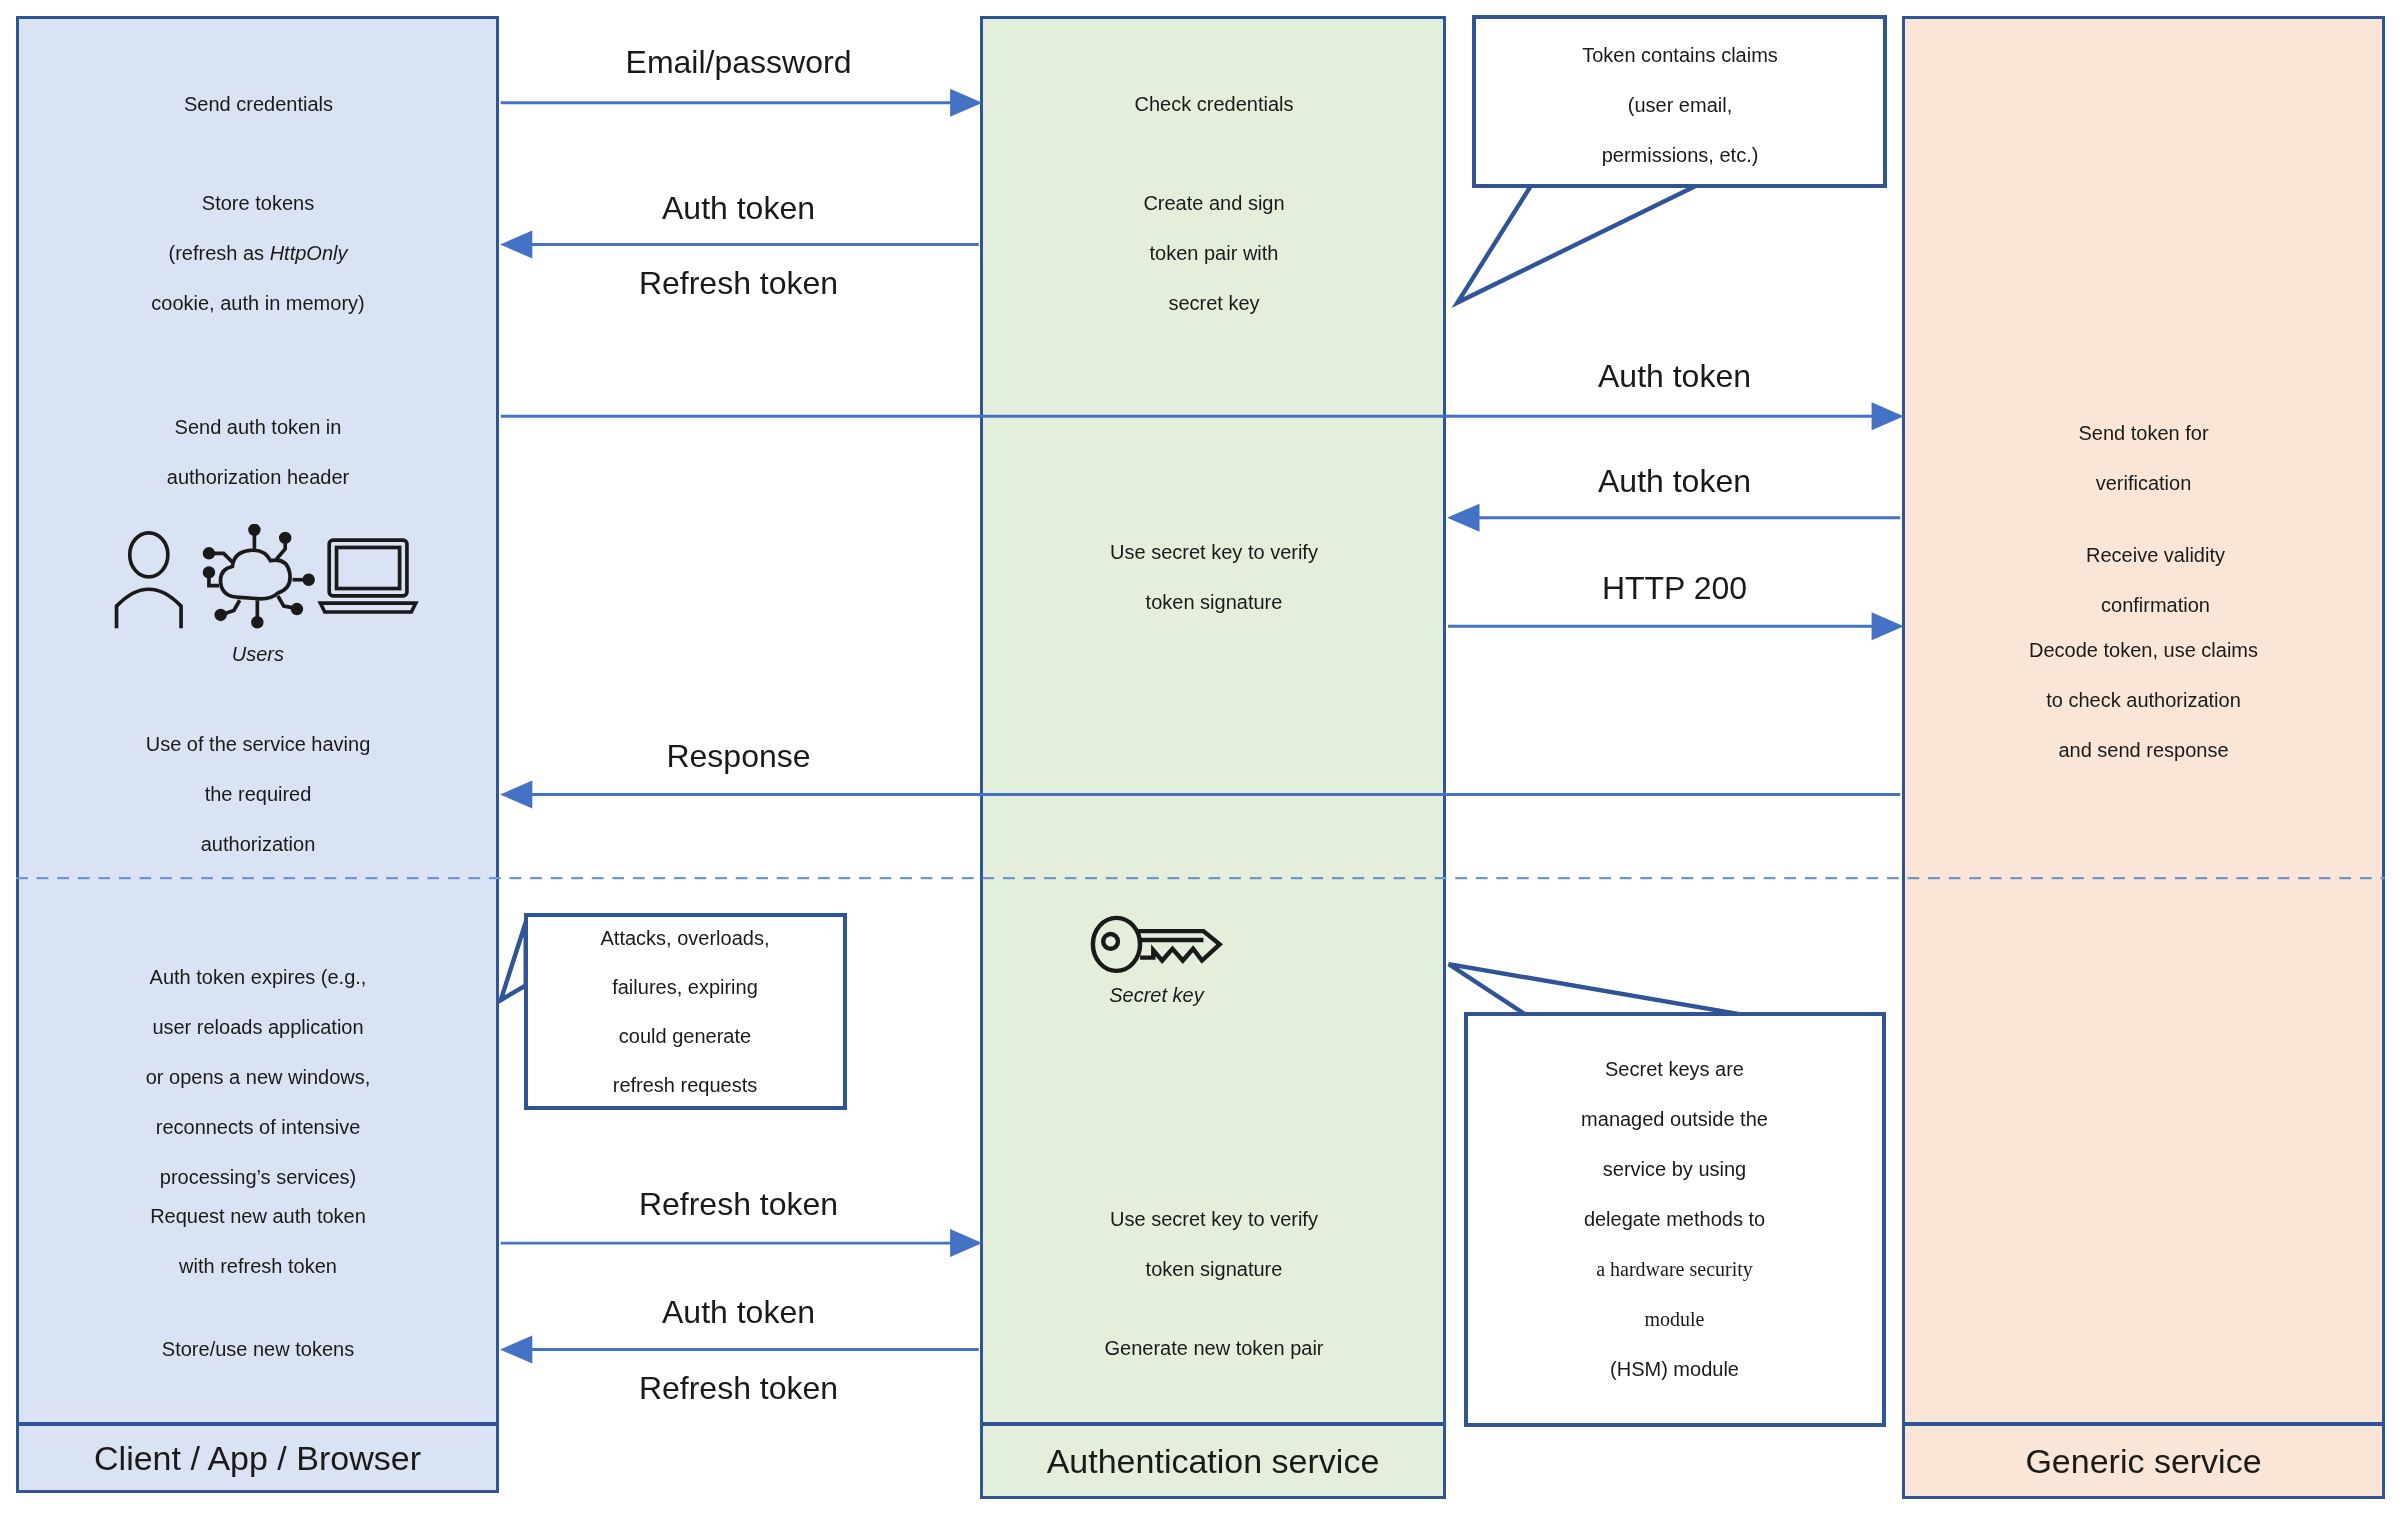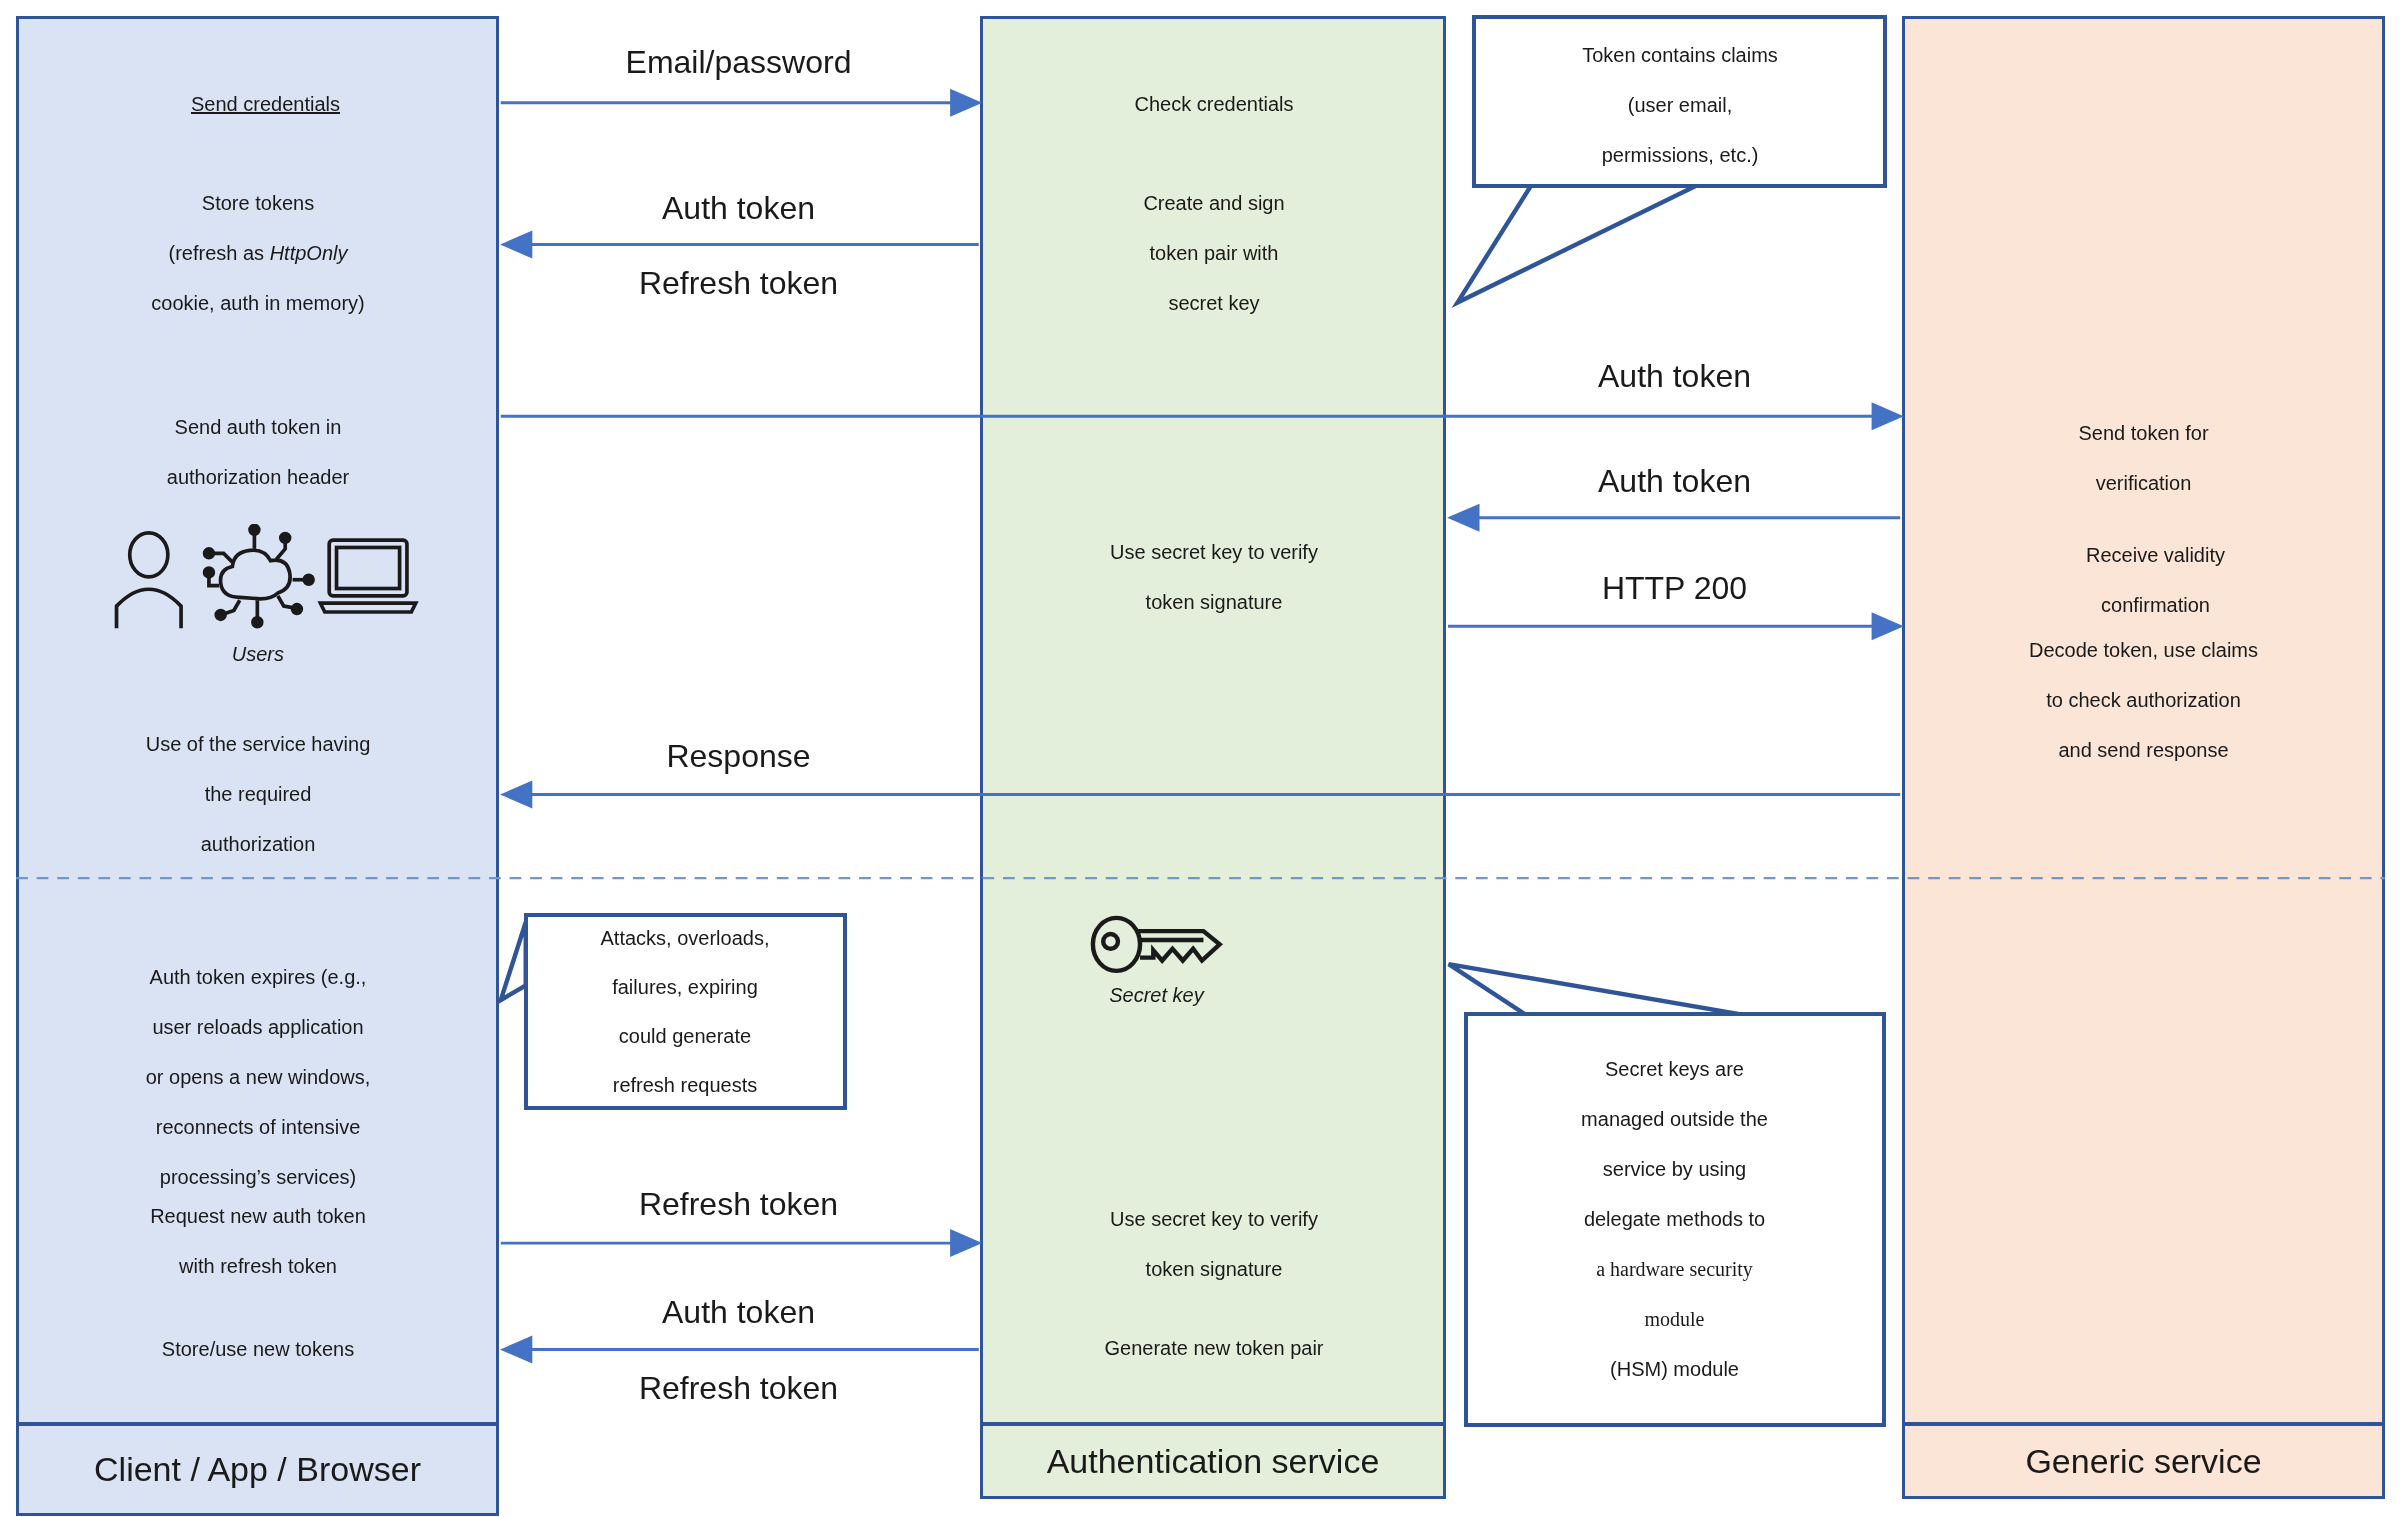--- a/index.html
+++ b/index.html
@@ -88,31 +88,31 @@
 
     <polygon points="2085,253 1985,412 2310,253" fill="#ffffff" stroke="var(--border)" stroke-width="6"></polygon>
     <polygon points="716,1256 682,1362 716,1342" fill="#ffffff" stroke="var(--border)" stroke-width="6"></polygon>
     <polygon points="2090,1390 1973,1313 2420,1390" fill="#ffffff" stroke="var(--border)" stroke-width="6"></polygon>
   </svg>
 
   <div class="callout" style="left:1472px;top:14.7px;width:415px;height:173px;"></div>
   <div class="callout" style="left:524px;top:913px;width:323px;height:197px;"></div>
   <div class="callout" style="left:1464px;top:1012px;width:422px;height:415px;"></div>
 
-  <div class="footerbox client" style="left:16px;top:1423px;width:483px;height:93px;">
+  <div class="footerbox client" style="left:16px;top:1423px;width:483px;height:70px;">
       <span>Client / App / Browser</span>
     </div>
   <div class="footerbox auth" style="left:980px;top:1423px;width:466px;height:76px;">
       <span>Authentication service</span>
     </div>
   <div class="footerbox generic" style="left:1902px;top:1423px;width:483px;height:76px;">
       <span>Generic service</span>
     </div>
 
-  <div class="txt" style="left:31px;top:79px;width:469px;text-decoration:underline;">Send credentials</div>
+  <div class="txt" style="left:24px;top:79px;width:469px;">Send credentials</div>
   <div class="txt" style="left:23.5px;top:178px;width:469px;"><span>Store tokens
 (refresh as </span><span class="it">HttpOnly</span><span>
 cookie, auth in memory)</span></div>
   <div class="txt" style="left:23.5px;top:402px;width:469px;">Send auth token in
 authorization header</div>
   <div class="txt caption" style="left:26.4px;top:629px;width:463px;">Users</div>
   <div class="txt" style="left:23.5px;top:719px;width:469px;">Use of the service having
 the required
 authorization</div>
   <div class="txt" style="left:23.5px;top:908px;width:469px;margin-top:44px;">Auth token expires (e.g.,

